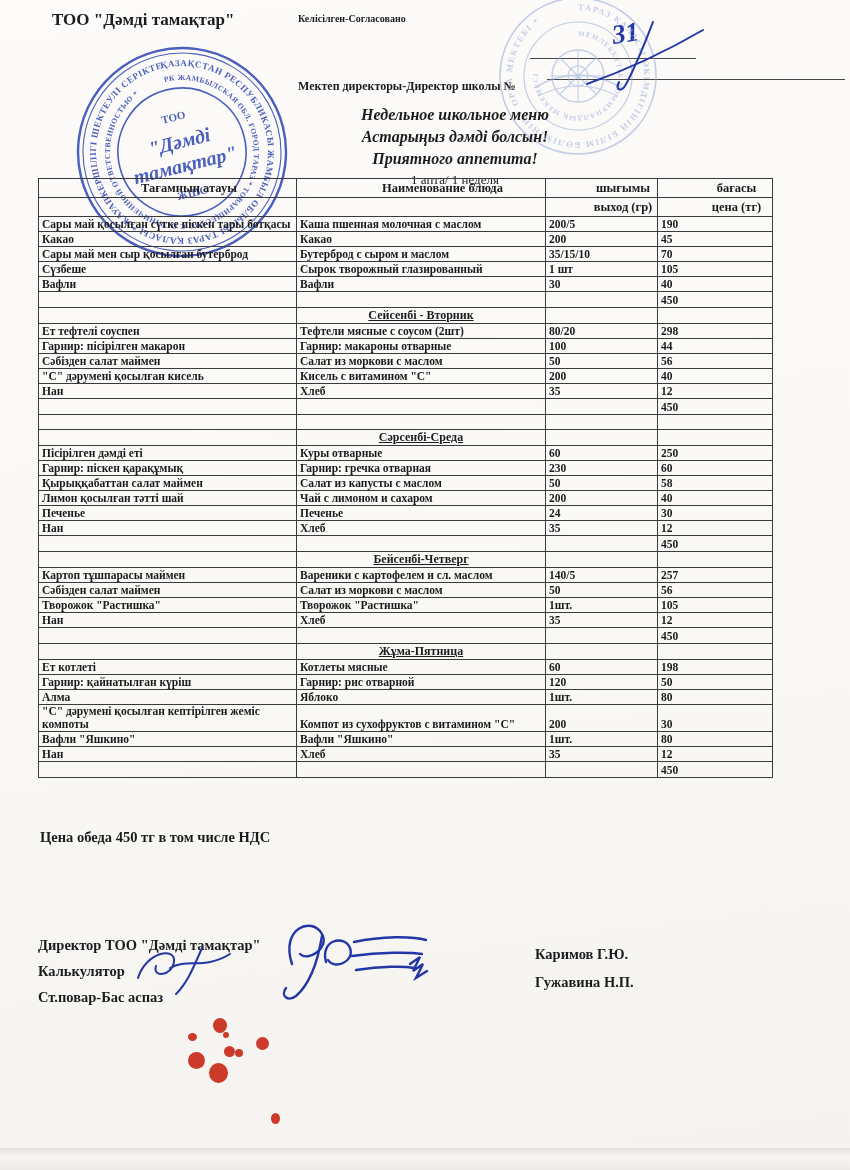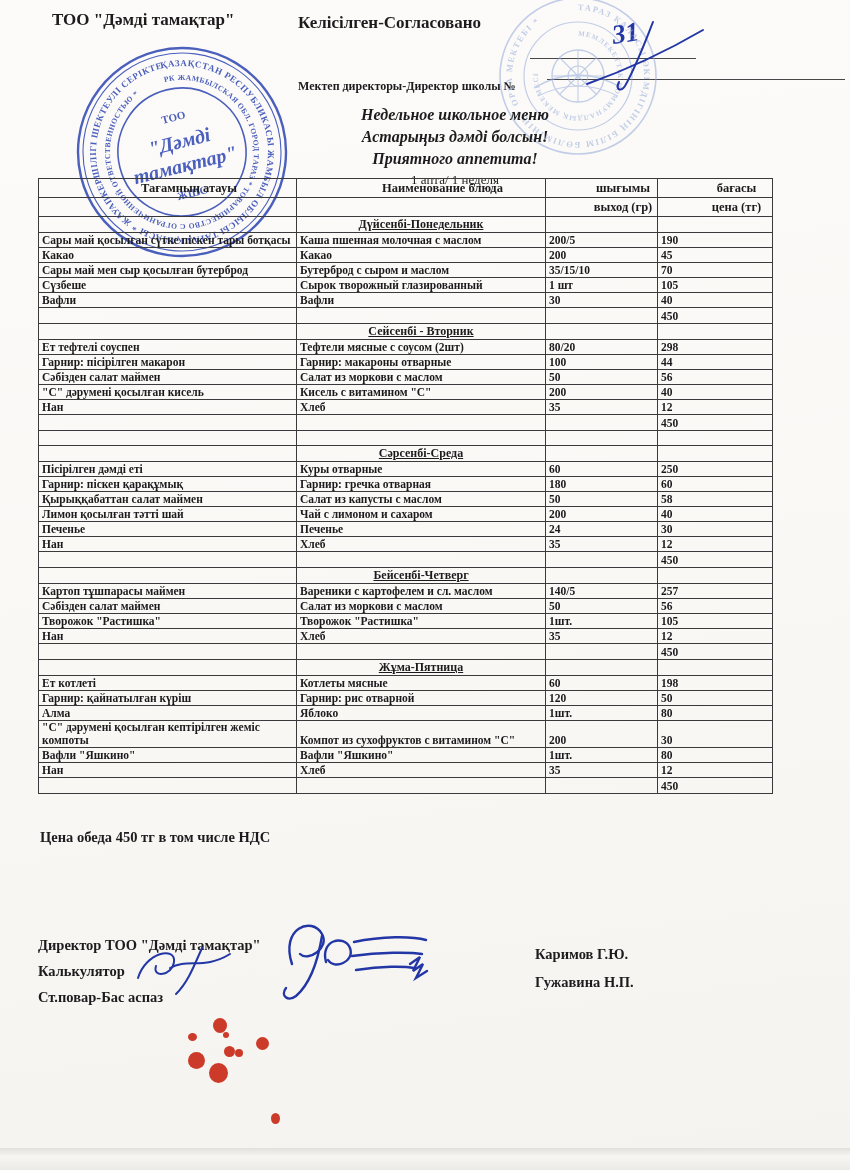--- a/index.html
+++ b/index.html
@@ -7,21 +7,21 @@
         font-family:"Liberation Serif","DejaVu Serif",serif;color:#1c1c1e;
         background:#f3f1ee;}
   .paper{position:absolute;left:0;top:0;width:850px;height:1148px;
          background:linear-gradient(173deg,#fcfbf9 0%,#f9f8f5 55%,#f5f3ef 100%);
          box-shadow:0 3px 6px rgba(90,85,75,.45);}
   .paper-strip{position:absolute;left:0;top:1148px;width:850px;height:22px;
          background:linear-gradient(#e3e0db,#f7f6f3 40%,#eceae6);}
 
   
   .company{position:absolute;left:52px;top:10px;font-size:17px;font-weight:bold;}
-  .approve1{position:absolute;left:298px;top:13px;font-size:17px;font-weight:bold;}
+  .approve1{position:absolute;left:298px;top:13px;font-size:10px;font-weight:bold;}
   .approve2{position:absolute;left:298px;top:37px;font-size:12px;font-weight:bold;margin-top:42px;}
   .school-no{position:absolute;left:612px;top:18px;font-size:27px;font-weight:bold;
              font-style:italic;color:#2336a6;transform:rotate(-9deg);}
   .uline{position:absolute;border-bottom:1.6px solid #47474a;}
   .u1{left:530px;top:42px;width:166px;height:16px;}
   .u2{left:547px;top:63px;width:298px;height:16px;}
 
   .titles{position:absolute;left:60px;top:93px;width:790px;text-align:center;margin-top:11px;}
   .titles .t{font-size:16px;font-weight:bold;font-style:italic;line-height:22px;}
   .titles .week{font-size:13px;font-weight:normal;line-height:17px;margin-top:1px;}
@@ -136,26 +136,20 @@
         <td>Наименование блюда</td>
         <td>шығымы</td>
         <td>бағасы</td>
       </tr>
       <tr class="hdr">
         <td></td>
         <td></td>
         <td>выход (гр)</td>
         <td>цена (тг)</td>
       </tr>
-    <tr class="day-row">
-          <td class=""></td>
-          <td class="day-title">Дүйсенбі-Понедельник</td>
-          <td class=""></td>
-          <td class=""></td>
-        </tr>
         <tr class="dish-row">
           <td class="">Сары май қосылған сүтке піскен тары ботқасы</td>
           <td class="">Каша пшенная молочная с маслом</td>
           <td class="val">200/5</td>
           <td class="val">190</td>
         </tr>
         <tr class="dish-row">
           <td class="">Какао</td>
           <td class="">Какао</td>
           <td class="val">200</td>
@@ -241,21 +235,21 @@
         </tr>
         <tr class="dish-row">
           <td class="">Пісірілген дәмді еті</td>
           <td class="">Куры отварные</td>
           <td class="val">60</td>
           <td class="val">250</td>
         </tr>
         <tr class="dish-row">
           <td class="">Гарнир: піскен қарақұмық</td>
           <td class="">Гарнир: гречка отварная</td>
-          <td class="val">180</td>
+          <td class="val">230</td>
           <td class="val">60</td>
         </tr>
         <tr class="dish-row">
           <td class="">Қырыққабаттан салат маймен</td>
           <td class="">Салат из капусты с маслом</td>
           <td class="val">50</td>
           <td class="val">58</td>
         </tr>
         <tr class="dish-row">
           <td class="">Лимон қосылған тәтті шай</td>

